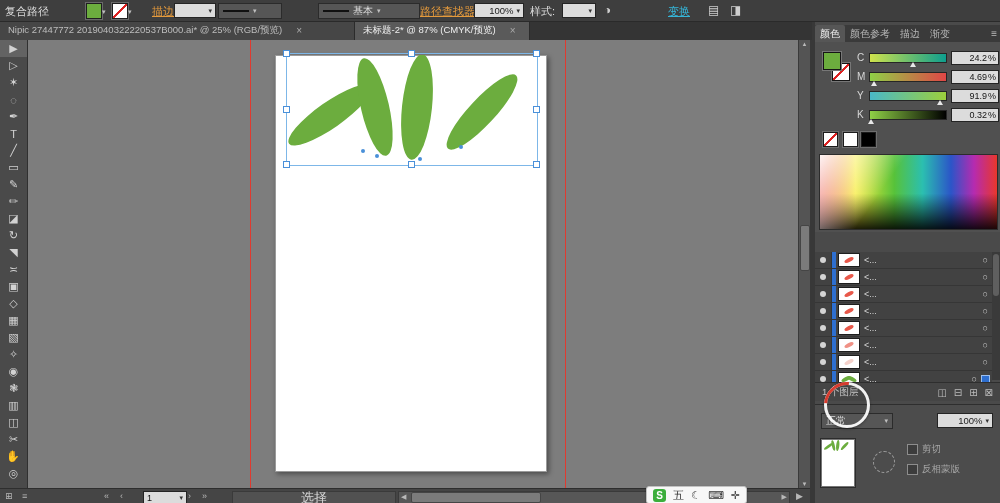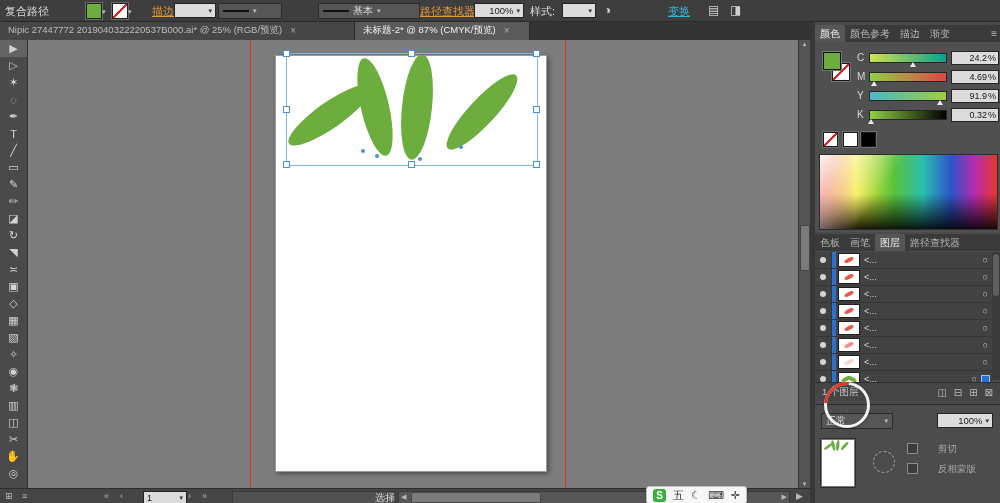--- a/index.html
+++ b/index.html
@@ -18,21 +18,21 @@
   .caret{font-size:7px;color:#c0c0c0}
   .cb-caret{position:absolute;top:8px}
   .dd-dark{position:absolute;top:3px;height:14px;background:#565656;border:1px solid #2b2b2b;
            color:#ddd;font-size:10px;display:flex;align-items:center;padding:0 4px;gap:4px}
   .dd-light{position:absolute;top:3px;height:13px;background:#dcdcdc;border:1px solid #242424;
             color:#1c1c1c;font-size:9.5px;display:flex;align-items:center;padding:0 3px;gap:3px}
   .line-glyph{display:inline-block;width:26px;height:2px;background:#111}
   .cb-icon{position:absolute;top:3px;font-size:12px;color:#cfcfcf;cursor:pointer}
   
   .tab-bar{position:absolute;left:0;top:21px;width:812px;height:19px;background:#343434;z-index:15}
-  .doc-tab{position:absolute;top:0;height:19px;display:flex;align-items:center;gap:8px;
+  .doc-tab{position:absolute;top:0;height:19px;display:flex;align-items:center;gap:14px;
            font-size:9.5px;padding:0 8px;white-space:nowrap;overflow:hidden;cursor:pointer}
   .doc-tab .x{font-size:10px;color:#aaa}
   .tab-inactive{background:#464646;color:#bdbdbd;border-right:1px solid #2b2b2b}
   .tab-active{background:#5a5a5a;color:#efefef;border-right:1px solid #2b2b2b}
   
   .toolbar{position:absolute;left:0;top:40px;width:27px;height:463px;background:#4a4a4a;
            border-right:1px solid #303030;z-index:10}
   .tool{width:27px;height:17px;display:flex;align-items:center;justify-content:center;
         color:#d2d2d2;font-size:11px;cursor:pointer}
   .tool.active{background:#636363}
@@ -48,22 +48,22 @@
   .vthumb{position:absolute;left:1px;width:8px;background:#7b7b7b;border:1px solid #454545;border-radius:2px}
   .scroll-arrow{position:absolute;left:0;width:11px;font-size:6px;color:#bbb;text-align:center;cursor:pointer}
   
   .status-bar{position:absolute;left:0;top:488px;width:810px;height:15px;background:#454545;
               border-top:1px solid #2e2e2e;z-index:12}
   .sb-icon{position:absolute;top:2px;font-size:9px;color:#b8b8b8;cursor:pointer}
   .nav-box{position:absolute;left:143px;top:2px;width:36px;height:11px;background:#dcdcdc;
            border:1px solid #242424;font-size:9px;color:#111;display:flex;align-items:center;
            justify-content:space-between;padding:0 3px}
   .sb-status{position:absolute;left:232px;top:2px;width:162px;height:11px;background:#515151;
-             border:1px solid #3a3a3a;color:#d8d8d8;font-size:10px;display:flex;
-             align-items:center;justify-content:flex-end}
+             border:1px solid #3a3a3a;color:#d8d8d8;font-size:13px;display:flex;
+             align-items:center;justify-content:center}
   .hscroll{position:absolute;left:398px;top:2px;width:390px;height:11px;background:#575757;
            border:1px solid #3a3a3a}
   .hthumb{position:absolute;left:12px;top:0;width:128px;height:9px;background:#7b7b7b;
           border:1px solid #454545;border-radius:2px;cursor:grab}
   
   .dock-strip{position:absolute;left:810px;top:21px;width:5px;height:482px;background:#383838;z-index:9}
   .dock{position:absolute;left:815px;top:21px;width:185px;height:427px;background:#4a4a4a;z-index:10}
   .ptab-row{position:absolute;left:0;width:185px;height:17px;background:#3a3a3a;display:flex;align-items:flex-end}
   .ptab{font-size:10px;color:#b5b5b5;padding:2px 5px;height:13px;cursor:pointer;white-space:nowrap}
   .ptab.active{background:#565656;color:#f0f0f0;border-radius:2px 2px 0 0}
@@ -115,21 +115,21 @@
                  border-top:1px solid #2e2e2e;display:flex;align-items:center}
   .lf-text{font-size:9.5px;color:#c8c8c8;margin-left:7px;flex:1}
   .lf-icon{font-size:10px;color:#bdbdbd;margin-right:7px;cursor:pointer}
   
   .trans-panel{position:absolute;left:0;top:383px;width:185px;height:99px;background:#4c4c4c;
                border-top:1px solid #2e2e2e}
   .obj-thumb{position:absolute;left:6px;top:34px;width:32px;height:46px;background:#fff;
              border:1px solid #777;box-shadow:0 0 0 1px #2c2c2c}
   .mask-circle{position:absolute;left:58px;top:46px;width:20px;height:20px;border:1px dashed #9a9a9a;
                border-radius:50%;cursor:pointer}
-  .cb-row{position:absolute;left:92px;display:flex;gap:20px;cursor:pointer}
+  .cb-row{position:absolute;left:92px;display:flex;align-items:center;gap:4px;cursor:pointer}
   .cbox{width:9px;height:9px;border:1px solid #8d8d8d;background:#3c3c3c}
   .cb-text{font-size:9.5px;color:#a6a6a6;white-space:nowrap}
   
   .wm{position:absolute;left:824px;top:382px;display:flex;align-items:center;gap:8px;
       opacity:.93;z-index:40;pointer-events:none}
   .wm-circle{width:40px;height:40px;border:3px solid #fff;border-radius:50%;position:relative;
              box-shadow:0 1px 3px rgba(0,0,0,.35)}
   .wm-circle:after{content:"";position:absolute;left:-3px;top:-3px;width:40px;height:40px;
                    border-radius:50%;border:3px solid transparent;border-top-color:#e23c2e;
                    transform:rotate(-40deg)}
@@ -334,26 +334,20 @@
         </span>
     </div>
 
     <span class="bw-sw sw-none" style="left:8px;top:90px"></span>
     <span class="bw-sw" style="left:28px;top:90px;background:#fff"></span>
     <span class="bw-sw" style="left:46px;top:90px;background:#000"></span>
 
     <div class="spectrum"></div>
   </div>
 
-  <div class="ptab-row" style="top:213px">
-    <span class="ptab">色板</span>
-    <span class="ptab">画笔</span>
-    <span class="ptab active">图层</span>
-    <span class="ptab">路径查找器</span>
-  </div>
 
   <div class="layers-list">
     <div class="layer-row">
       <span class="eye-cell">
           <span class="eye"></span>
         </span>
       <span class="stripe"></span>
       <span class="lthumb">
           <span class="mini-leaf t-red"></span>
         </span>

